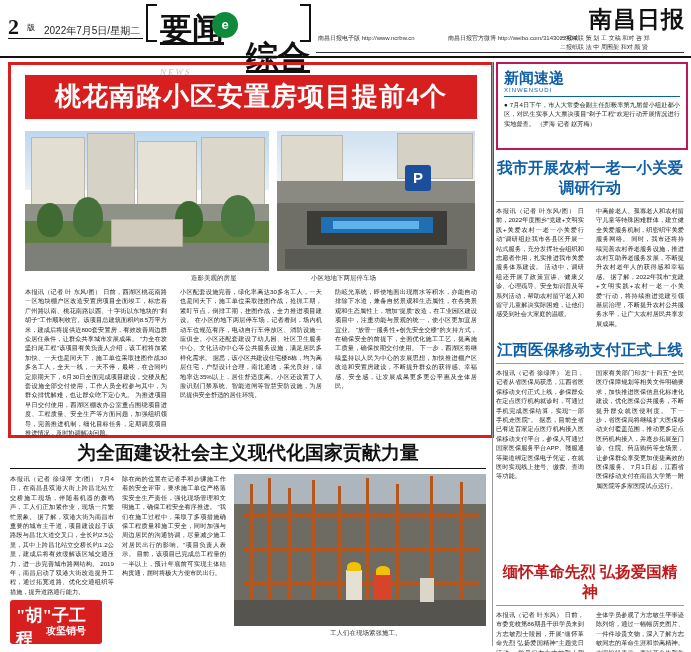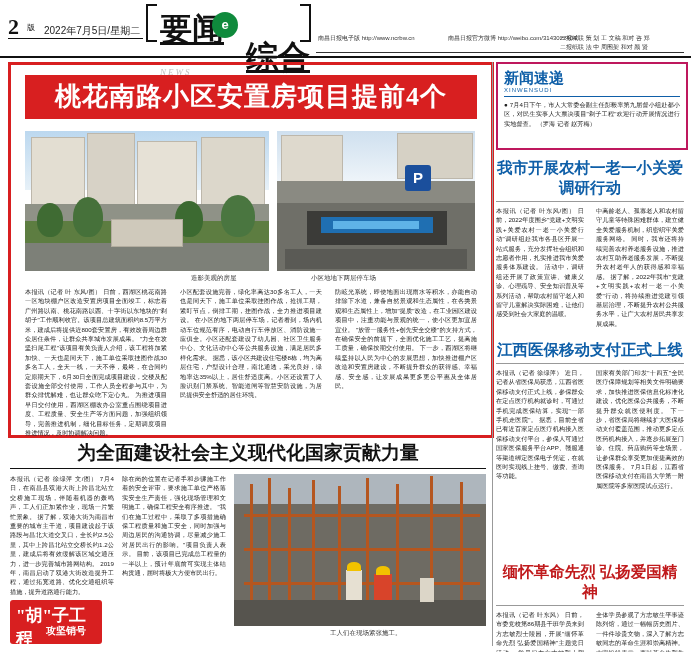--- a/index.html
+++ b/index.html
@@ -112,20 +112,21 @@
 
     <div class="bracket l"></div>
     <div class="bracket r"></div>
     <div class="banner">
       <div class="bk bk1">要闻</div>
       <div class="circle">e</div>
       <div class="bk bk2">综合</div>
       <div class="news-sub">NEWS</div>
     </div>
 
+    <div class="nameplate">南昌日报</div>
     <div class="subinfo a">南昌日报电子版  http://www.ncrbw.cn</div>
     <div class="subinfo b">南昌日报官方微博  http://weibo.com/3143022404</div>
     <div class="subinfo c">一报城联 策 划 工 文稿 和对 咨 郑</div>
     <div class="subinfo d">二报纸联 法 中 周围架 和对 颜 贤</div>
     <div class="masthead-rule"></div>
     <div class="masthead-rule2"></div>
   </div>
 
   <div class="redbox">
     <div class="headline">桃花南路小区安置房项目提前4个月"剃胡子"</div>

